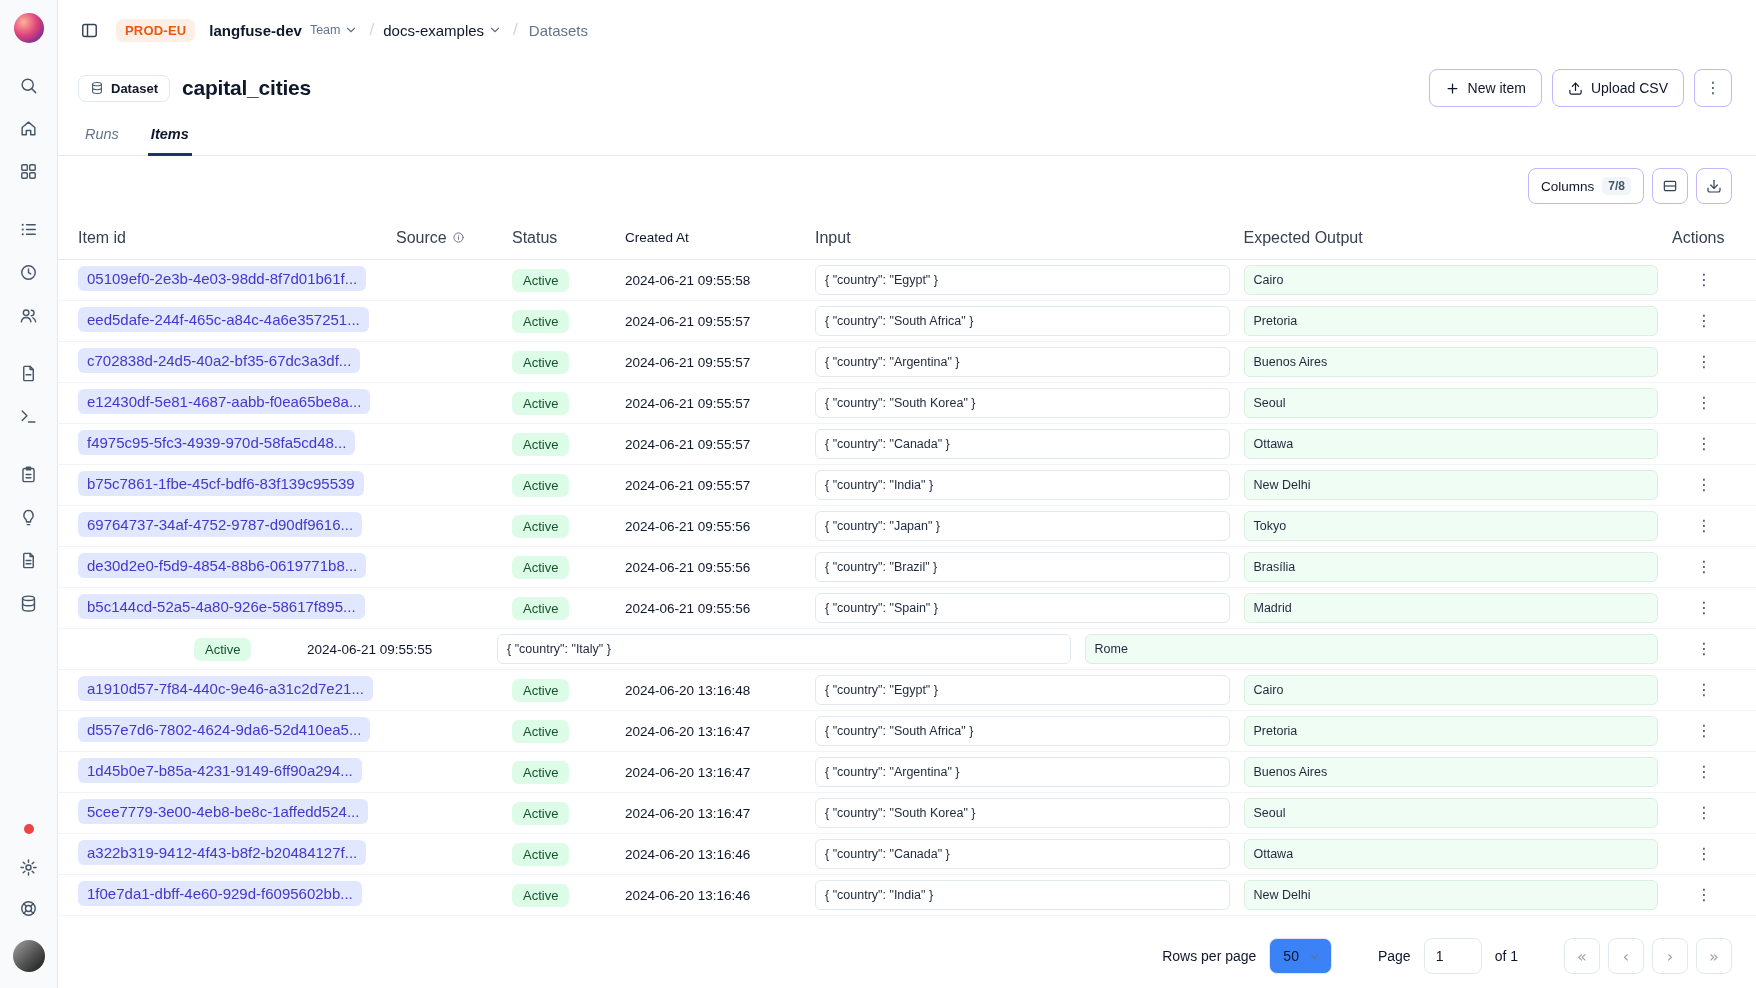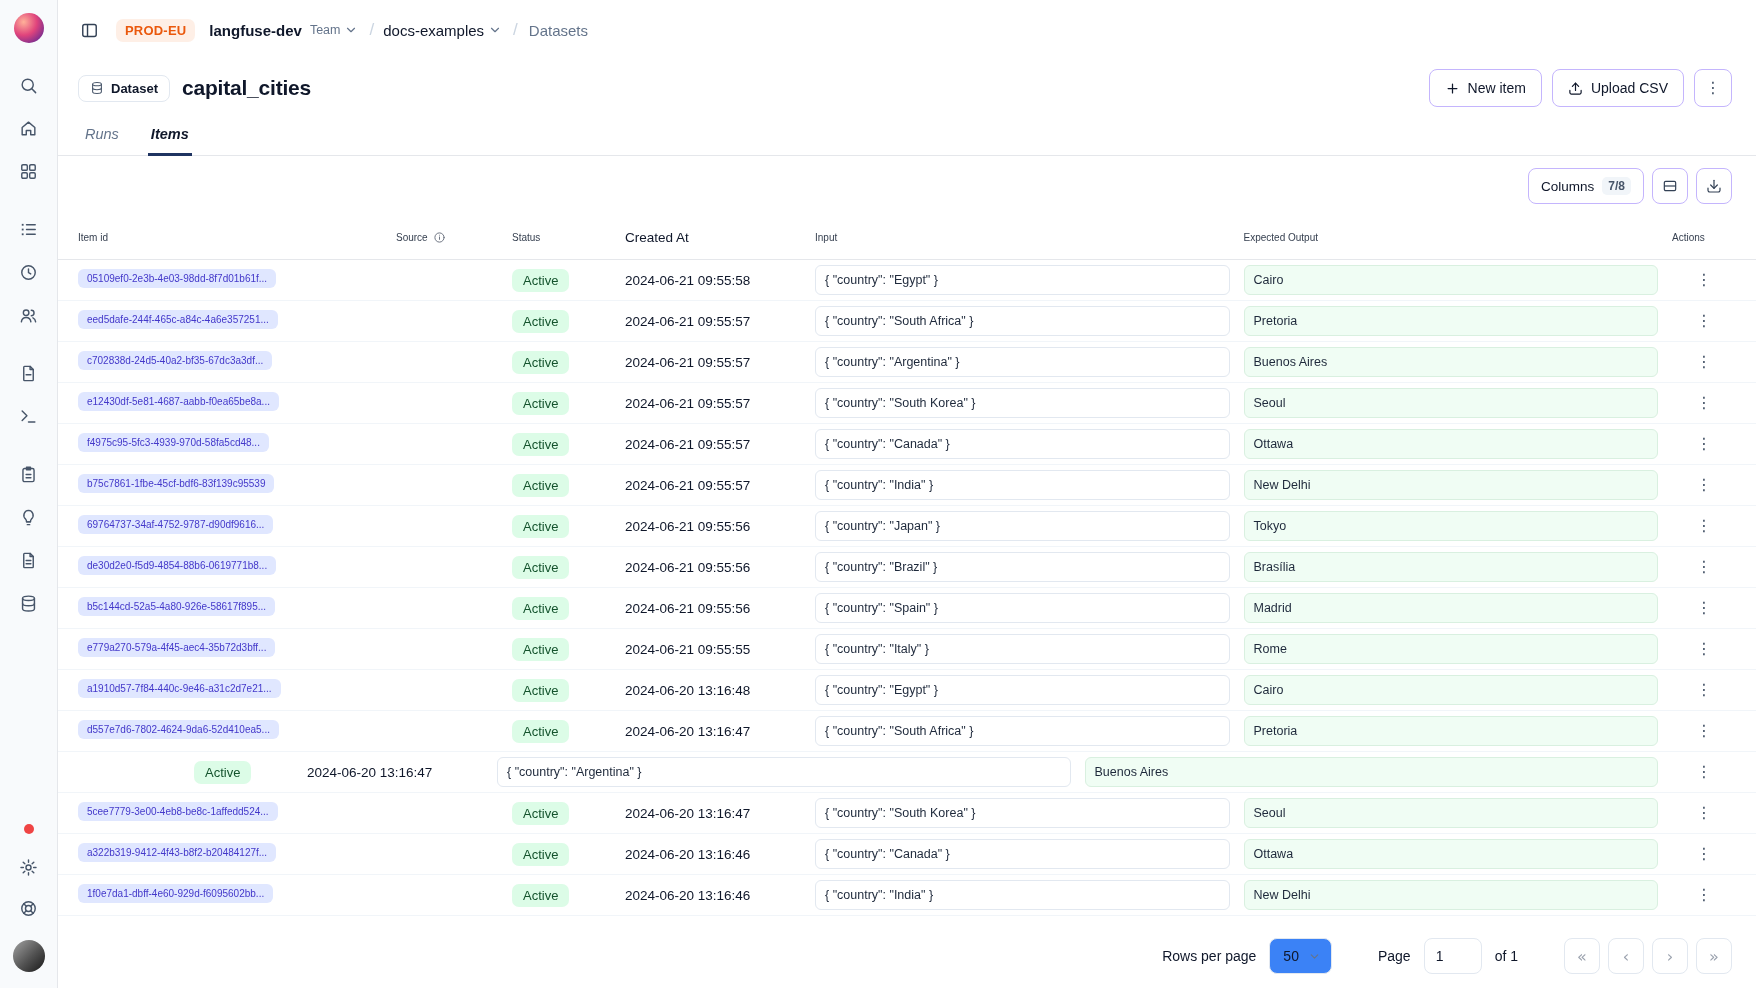--- a/index.html
+++ b/index.html
@@ -86,35 +86,35 @@
   
   .toolbar { height: 60px; flex-shrink: 0; display: flex; align-items: center; justify-content: flex-end; gap: 8px; padding: 0 24px; }
   .btn-sm { height: 36px; padding: 12px 12px; font-size: 13.5px; }
   .count-badge { background: #f1f5f9; color: #475569; font-size: 12px; font-weight: 600; padding: 2px 6px; border-radius: 5px; }
   .btn-icon { width: 36px; height: 36px; padding: 0; justify-content: center; }
   .btn-icon svg { width: 16px; height: 16px; color: #334155; }
 
   
   .table { flex: 1; min-height: 0; display: flex; flex-direction: column; overflow: hidden; }
   .thead { display: flex; align-items: center; height: 44px; flex-shrink: 0; padding: 0 20px; border-bottom: 1px solid #e5e7eb; }
-  .th { font-size: 10px; font-weight: 500; color: #374151; display: flex; align-items: center; gap: 5px; }
+  .th { font-size: 16px; font-weight: 500; color: #374151; display: flex; align-items: center; gap: 5px; }
   .th svg { width: 13px; height: 13px; color: #6b7280; }
   .tbody { flex: 1; min-height: 0; overflow: hidden; }
   .tr { display: flex; align-items: center; height: 41px; padding: 0 20px; border-bottom: 1px solid #f1f5f9; cursor: pointer; }
   .c-id { width: 318px; min-width: 318px; padding-right: 14px; overflow: hidden; }
   .c-source { width: 116px; min-width: 116px; }
   .c-status { width: 113px; min-width: 113px; }
   .c-created { width: 190px; min-width: 190px; font-size: 13.5px; color: #0f172a; }
   .c-input { flex: 1; min-width: 0; padding-right: 14px; }
   .c-expected { flex: 1; min-width: 0; padding-right: 14px; }
   .c-actions { width: 64px; min-width: 64px; display: flex; justify-content: center; }
   .thead .c-actions { justify-content: flex-start; }
 
   .id-pill {
-    display: inline-block; max-width: 100%; background: #e0e7ff; color: #4338ca; font-size: 10px;
+    display: inline-block; max-width: 100%; background: #e0e7ff; color: #4338ca; font-size: 15px;
     font-weight: 500; padding: 4px 9px; border-radius: 6px; white-space: nowrap; overflow: hidden; text-overflow: ellipsis;
   }
   .status-badge {
     display: inline-block; background: #dcfce7; color: #14532d; font-size: 13px; font-weight: 500;
     padding: 4px 11px; border-radius: 7px;
   }
   .cell-box {
     height: 30px; display: flex; align-items: center; border: 1px solid #e2e8f0; border-radius: 6px;
     padding: 0 9px; font-size: 12.5px; color: #1e293b; white-space: nowrap; overflow: hidden; background: #fff;
   }
@@ -498,21 +498,20 @@
             </div>
     <div class="c-expected">
               <div class="cell-box expected cell-expected">Madrid</div>
             </div>
     <div class="c-actions">
       <button class="kebab"><span>⋮</span></button>
     </div>
   </div>
 
   <div class="tr">
-    <div class="c-id"><span class="id-pill">e779a270-579a-4f45-aec4-35b72d3bff...</span></div>
     <div class="c-source"></div>
     <div class="c-status"><span class="status-badge">Active</span></div>
     <div class="c-created">2024-06-21 09:55:55</div>
     <div class="c-input">
               <div class="cell-box cell-input">{ "country": "Italy" }</div>
             </div>
     <div class="c-expected">
               <div class="cell-box expected cell-expected">Rome</div>
             </div>
     <div class="c-actions">
@@ -546,20 +545,21 @@
             </div>
     <div class="c-expected">
               <div class="cell-box expected cell-expected">Pretoria</div>
             </div>
     <div class="c-actions">
       <button class="kebab"><span>⋮</span></button>
     </div>
   </div>
 
   <div class="tr">
+    <div class="c-id"><span class="id-pill">1d45b0e7-b85a-4231-9149-6ff90a294...</span></div>
     <div class="c-source"></div>
     <div class="c-status"><span class="status-badge">Active</span></div>
     <div class="c-created">2024-06-20 13:16:47</div>
     <div class="c-input">
               <div class="cell-box cell-input">{ "country": "Argentina" }</div>
             </div>
     <div class="c-expected">
               <div class="cell-box expected cell-expected">Buenos Aires</div>
             </div>
     <div class="c-actions">

